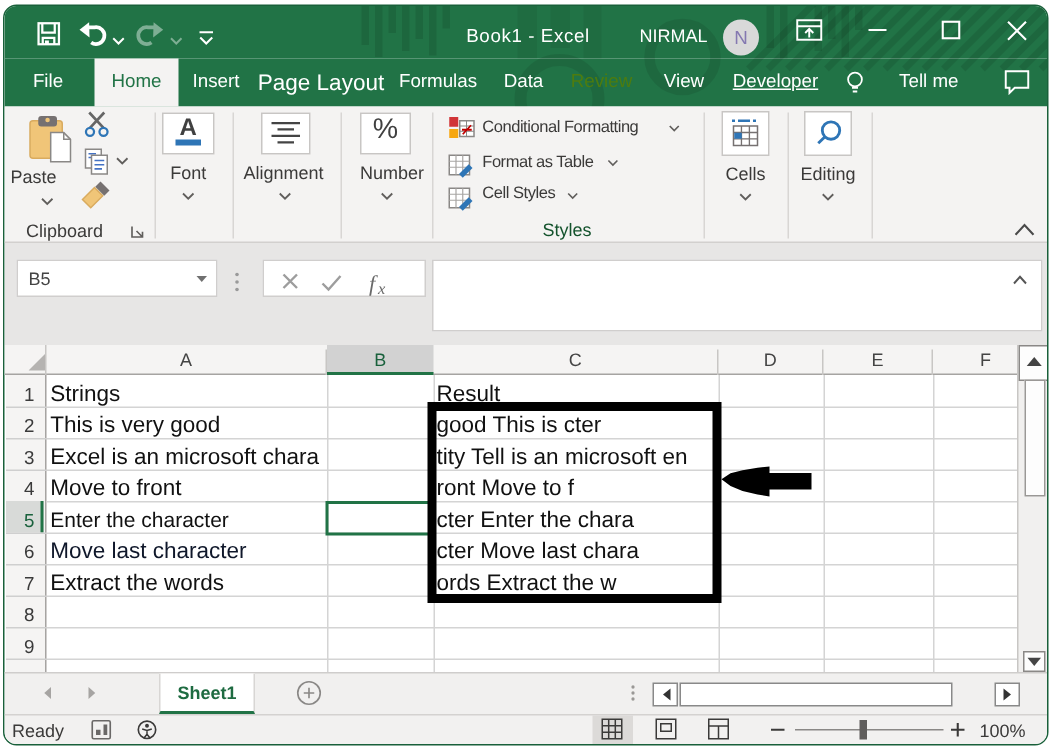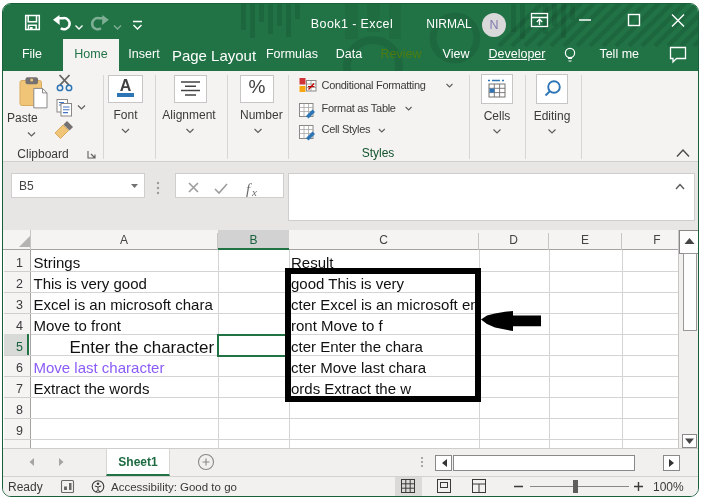--- a/index.html
+++ b/index.html
@@ -306,27 +306,27 @@
         <line x1="476.5" y1="0" x2="476.5" y2="198"></line>
         <line x1="546.5" y1="0" x2="546.5" y2="198"></line>
         <line x1="619.5" y1="0" x2="619.5" y2="198"></line>
       </g>
     </svg>
 
     <div class="t" style="left:30.5px;top:250px;font-size:15px;color:#111;">Strings</div>
     <div class="t" style="left:30.5px;top:271px;font-size:15px;color:#111;">This is very good</div>
     <div class="t" style="left:30.5px;top:292px;font-size:15px;color:#111;">Excel is an microsoft chara</div>
     <div class="t" style="left:30.5px;top:313px;font-size:15px;color:#111;">Move to front</div>
-    <div class="t" style="left:30.5px;top:334px;font-size:17px;color:#111;margin-left:36px;">Enter the character</div>
-    <div class="t" style="left:30.5px;top:355px;font-size:15px;color:#8b5cf6;">Move last character</div>
+    <div class="t" style="left:30.5px;top:334px;font-size:14px;color:#111;">Enter the character</div>
+    <div class="t" style="left:30.5px;top:355px;font-size:15px;color:#0f172a;">Move last character</div>
     <div class="t" style="left:30.5px;top:376px;font-size:15px;color:#111;">Extract the words</div>
 
     <div class="t" style="left:288px;top:250px;font-size:15px;color:#111;">Result</div>
-    <div class="t" style="left:288px;top:271px;font-size:15px;color:#111;">good This is very</div>
-    <div class="t" style="left:288px;top:292px;font-size:15px;color:#111;">cter Excel is an microsoft en</div>
+    <div class="t" style="left:288px;top:271px;font-size:15px;color:#111;">good This is cter</div>
+    <div class="t" style="left:288px;top:292px;font-size:15px;color:#111;">tity Tell is an microsoft en</div>
     <div class="t" style="left:288px;top:313px;font-size:15px;color:#111;">ront Move to f</div>
     <div class="t" style="left:288px;top:334px;font-size:15px;color:#111;">cter Enter the chara</div>
     <div class="t" style="left:288px;top:355px;font-size:15px;color:#111;">cter Move last chara</div>
     <div class="t" style="left:288px;top:376px;font-size:15px;color:#111;">ords Extract the w</div>
 
     <div class="abs" style="left:214px;top:330px;width:73px;height:23px;border:2px solid #217346;background:transparent;"></div>
 
     <div class="abs" style="left:282px;top:264px;width:196px;height:134px;border:6px solid #000;"></div>
 
     <svg class="abs" style="left:476px;top:297px;" width="70" height="36" viewBox="0 0 70 36">
@@ -362,21 +362,20 @@
     </g>
     <rect x="432.5" y="7.5" width="16" height="15" fill="#fff" stroke="#898989"></rect>
     <path d="M 444 11 l -5 4 l 5 4 z" fill="#333"></path>
     <rect x="450.5" y="7.5" width="181" height="15" fill="#fff" stroke="#898989"></rect>
     <rect x="660.5" y="7.5" width="16" height="15" fill="#fff" stroke="#898989"></rect>
     <path d="M 666 11 l 5 4 l -5 4 z" fill="#333"></path>
   </svg>
 
   <div class="abs" style="left:0;top:472px;width:697px;height:22px;background:#f2f1f0;border-top:1px solid #d4d2d0;"></div>
   <div class="t" style="left:5px;top:476px;font-size:12px;color:#3b3a39;">Ready</div>
-  <div class="t" style="left:108px;top:477px;font-size:11.5px;color:#3b3a39;">Accessibility: Good to go</div>
   <div class="t" style="left:650px;top:476px;font-size:12px;color:#3b3a39;">100%</div>
   <svg class="abs" style="left:0;top:472px;" width="697" height="22" viewBox="0 0 697 22">
     <g stroke="#6a6867" stroke-width="1.1" fill="none">
       <rect x="58.5" y="4.5" width="12" height="12" rx="1"></rect>
       <rect x="61" y="10.5" width="3" height="3.5" fill="#6a6867" stroke="none"></rect>
       <rect x="66" y="7" width="2.5" height="7" fill="#6a6867" stroke="none"></rect>
     </g>
     <g stroke="#3b3a39" stroke-width="1.1" fill="none">
       <circle cx="95" cy="10.5" r="5.8"></circle>
     </g>

